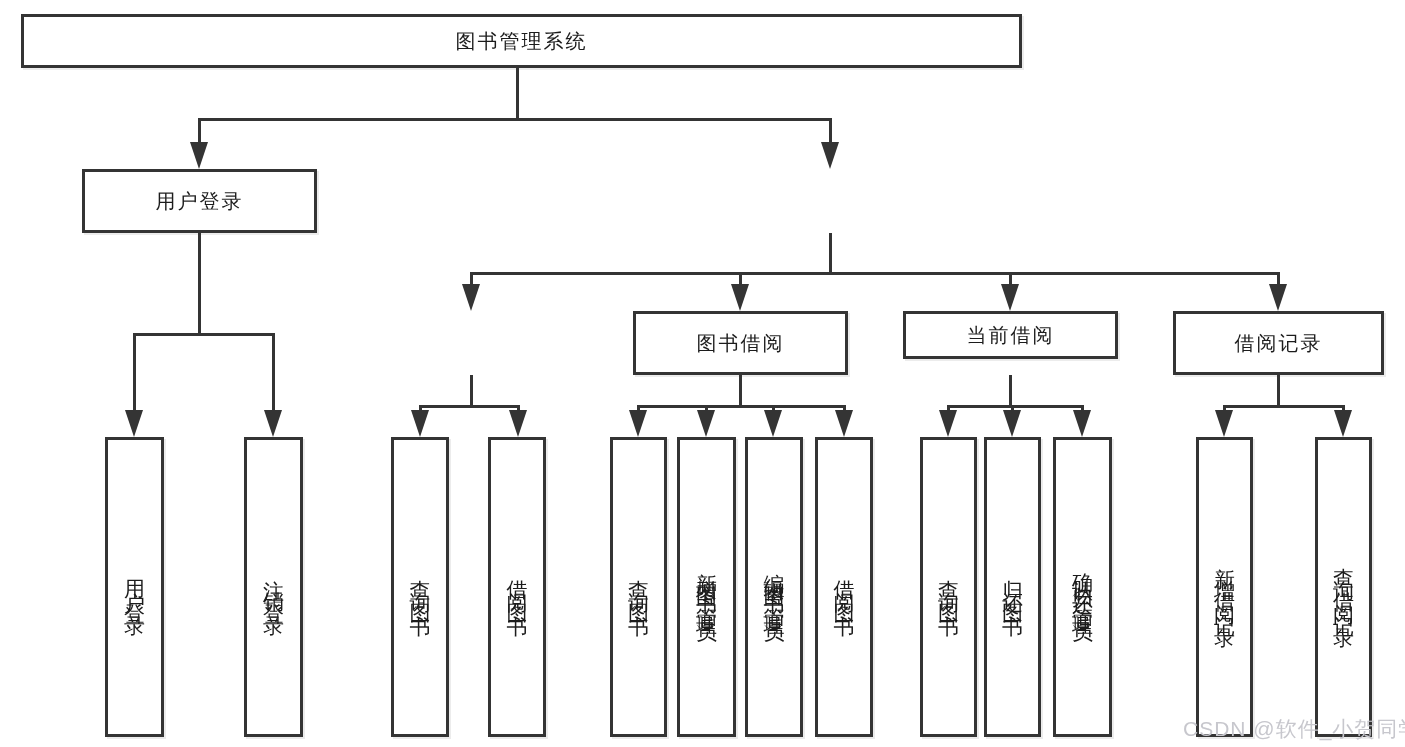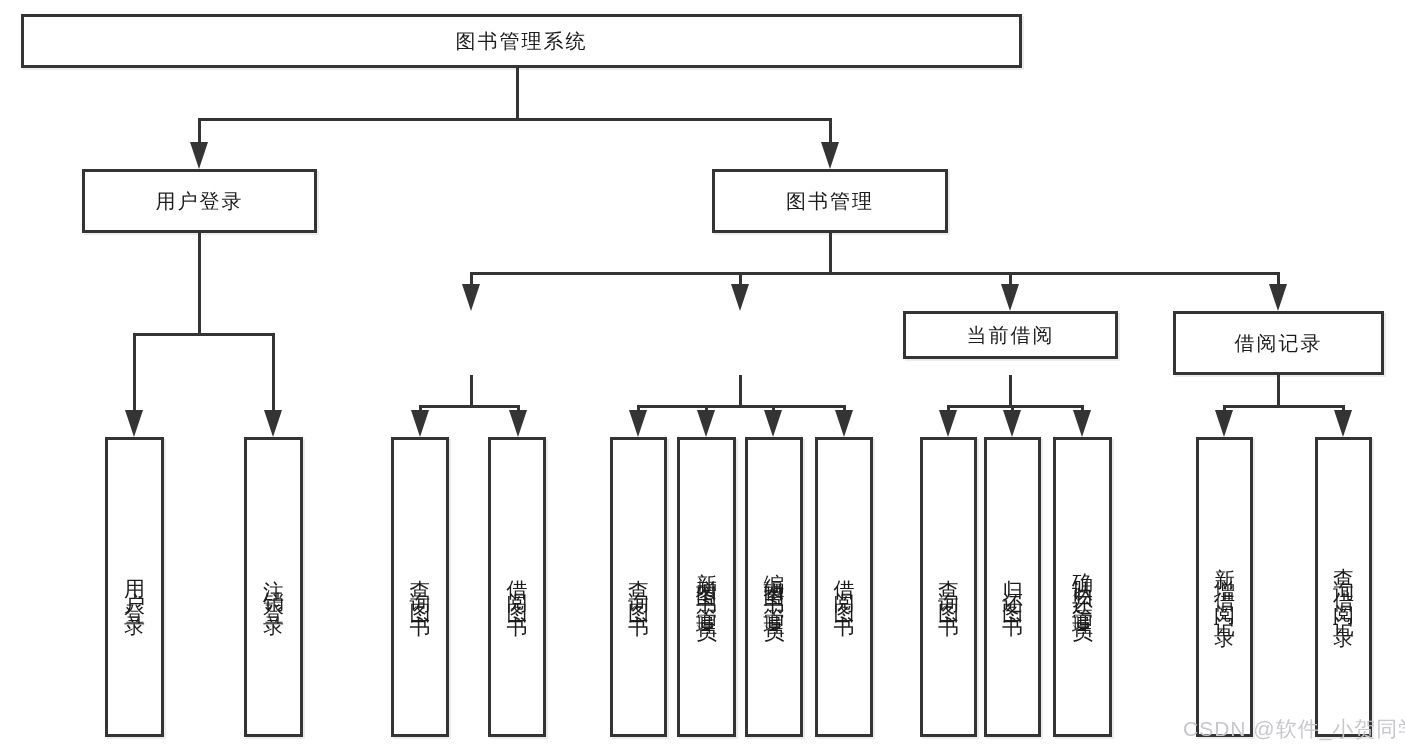--- a/index.html
+++ b/index.html
@@ -42,42 +42,42 @@
   <div class="vline" style="left:516px;top:68px;height:50px;"></div>
   <div class="hline" style="left:198px;top:118px;width:634px;"></div>
   <div class="vline" style="left:198px;top:118px;height:27px;"></div>
   <div class="arrow" style="left:190px;top:142px;"></div>
   <div class="vline" style="left:829px;top:118px;height:27px;"></div>
   <div class="arrow" style="left:821px;top:142px;"></div>
 
   <div class="box" style="left:82px;top:169px;width:235px;height:64px;">
     <span>用户登录</span>
   </div>
-  <div class="box" style="left:712px;top:169px;width:236px;height:64px;">
-    <span>图书管理</span>
-  </div>
 
   <div class="vline" style="left:198px;top:233px;height:103px;"></div>
   <div class="hline" style="left:133px;top:333px;width:142px;"></div>
   <div class="vline" style="left:133px;top:333px;height:79px;"></div>
   <div class="arrow" style="left:125px;top:410px;"></div>
   <div class="vline" style="left:272px;top:333px;height:79px;"></div>
   <div class="arrow" style="left:264px;top:410px;"></div>
 
   <div class="vline" style="left:829px;top:233px;height:42px;"></div>
   <div class="hline" style="left:470px;top:272px;width:810px;"></div>
   <div class="vline" style="left:470px;top:272px;height:14px;"></div>
   <div class="arrow" style="left:462px;top:284px;"></div>
   <div class="vline" style="left:739px;top:272px;height:14px;"></div>
   <div class="arrow" style="left:731px;top:284px;"></div>
   <div class="vline" style="left:1009px;top:272px;height:14px;"></div>
   <div class="arrow" style="left:1001px;top:284px;"></div>
   <div class="vline" style="left:1277px;top:272px;height:14px;"></div>
   <div class="arrow" style="left:1269px;top:284px;"></div>
 
+  <div class="box" style="left:633px;top:311px;width:215px;height:64px;">
+    <span>图书借阅</span>
+  </div>
   <div class="box" style="left:903px;top:311px;width:215px;height:48px;">
     <span>当前借阅</span>
   </div>
   <div class="box" style="left:1173px;top:311px;width:211px;height:64px;">
     <span>借阅记录</span>
   </div>
 
   <div class="vline" style="left:470px;top:375px;height:33px;"></div>
   <div class="hline" style="left:419px;top:405px;width:101px;"></div>
   <div class="vline" style="left:419px;top:405px;height:9px;"></div>

